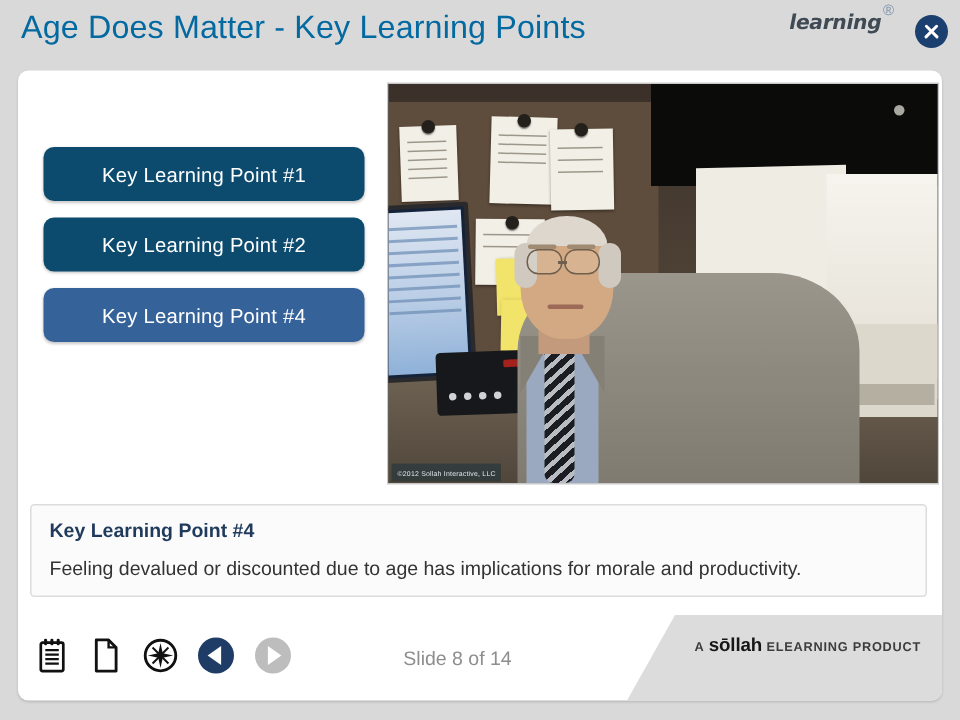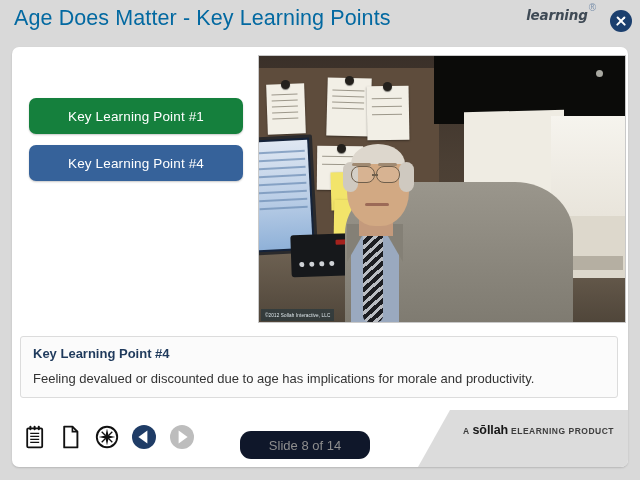--- a/index.html
+++ b/index.html
@@ -95,21 +95,21 @@
   
   .kp-buttons {
     position: absolute;
     left: 17px; top: 51px;
     width: 214px;
   }
   .kp-button {
     width: 214px;
     height: 36px;
     margin-bottom: 11px;
-    background: #15803d;
+    background: #0c4a6e;
     border: none;
     border-radius: 7px;
     color: #ffffff;
     font-family: "Liberation Sans", sans-serif;
     font-size: 13.5px;
     font-weight: 400;
     letter-spacing: 0.15px;
     cursor: pointer;
     box-shadow: 0 1px 2px rgba(0,0,0,0.22);
     display: flex;
@@ -411,22 +411,22 @@
   .nav-btn {
     width: 28px; height: 28px;
     display: flex;
     align-items: center;
     justify-content: center;
     cursor: pointer;
   }
   .slide-pill {
     position: absolute;
     left: 240px; top: 431px;
-    width: 130px; height: 28px;
-    background: #0f172a;
+    width: 130px; height: 14px;
+    background: #ffffff;
     border-radius: 11px;
     display: flex;
     align-items: center;
     justify-content: center;
     color: #8e8e8e;
     font-size: 13px;
   }
   .brand-corner {
     position: absolute;
     right: 0; top: 0;
@@ -472,20 +472,21 @@
     <span class="logo-reg">®</span>
   </div>
 
   <div class="close-button"></div>
 </div>
 
 <div class="stage">
 
   <div class="kp-buttons">
     <button class="kp-button">Key Learning Point #1</button>
+    <button class="kp-button">Key Learning Point #2</button>
     <button class="kp-button is-active">Key Learning Point #4</button>
   </div>
 
   <div class="video">
     <div class="v-wallback"></div>
     <div class="v-corkboard">
       <div class="paper p1">
         <div class="ln" style="top:10px"></div>
           <div class="ln" style="top:16px"></div>
         <div class="ln" style="top:22px"></div>

